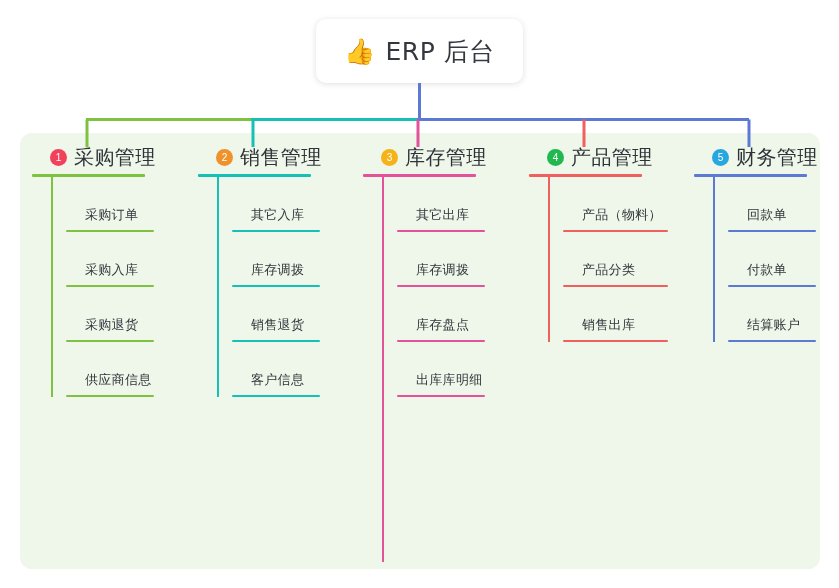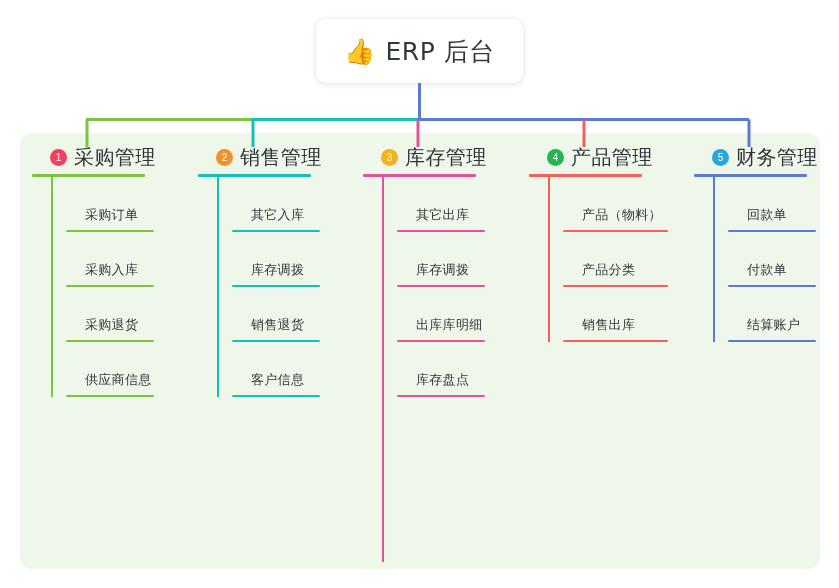--- a/index.html
+++ b/index.html
@@ -226,25 +226,25 @@
           <div class="spine" style="background: rgb(227, 82, 155); height: 385px;"></div>
           <div class="leaf">
             <span class="leaf-label">其它出库</span>
             <div class="leaf-rule" style="background: rgb(227, 82, 155); width: 88px;"></div>
           </div>
           <div class="leaf">
             <span class="leaf-label">库存调拨</span>
             <div class="leaf-rule" style="background: rgb(227, 82, 155); width: 88px;"></div>
           </div>
           <div class="leaf">
+            <span class="leaf-label">库存盘点</span>
+            <div class="leaf-rule" style="background: rgb(227, 82, 155); width: 88px;"></div>
+          </div>
+          <div class="leaf">
             <span class="leaf-label">出库库明细</span>
-            <div class="leaf-rule" style="background: rgb(227, 82, 155); width: 88px;"></div>
-          </div>
-          <div class="leaf">
-            <span class="leaf-label">库存盘点</span>
             <div class="leaf-rule" style="background: rgb(227, 82, 155); width: 88px;"></div>
           </div>
         </div>
       </div>
       <div class="branch" style="left: 529px;">
         <div class="branch-header">
           <span class="badge" style="background: rgb(33, 185, 78);">4</span>
           <span class="branch-title">产品管理</span>
         </div>
         <div class="header-rule" style="background: rgb(240, 96, 95); width: 113px; margin-left: 0px;"></div>

